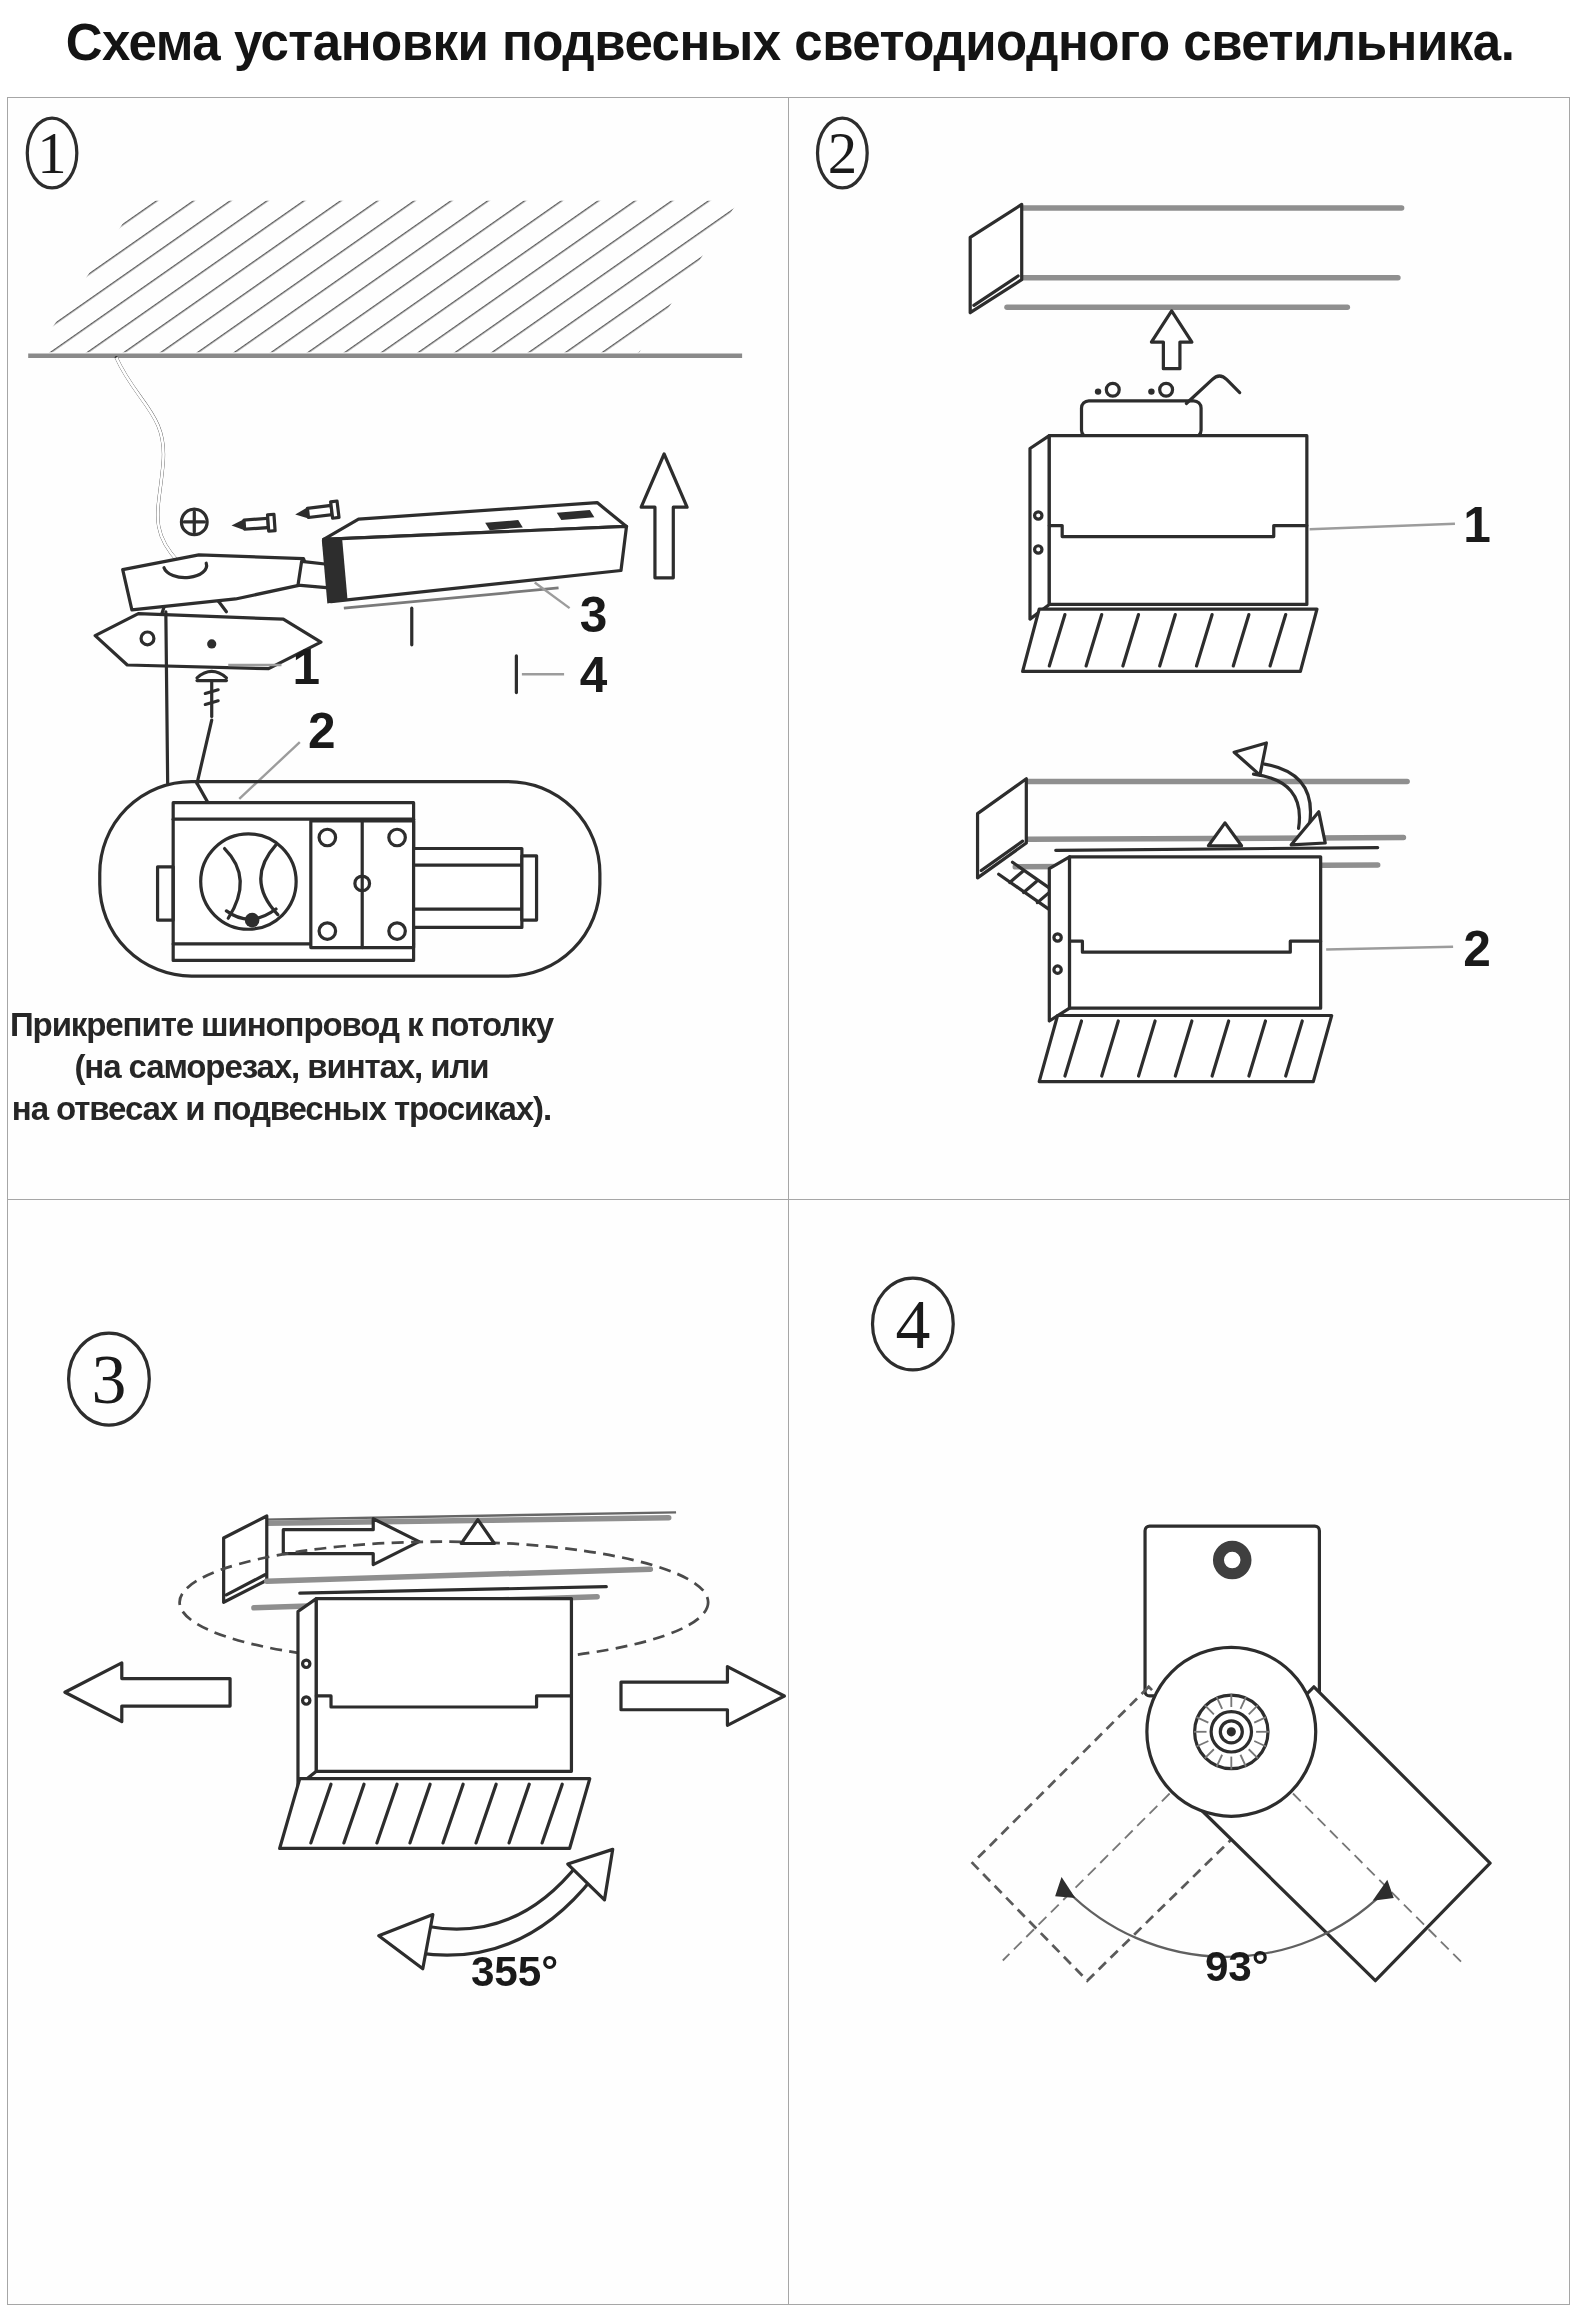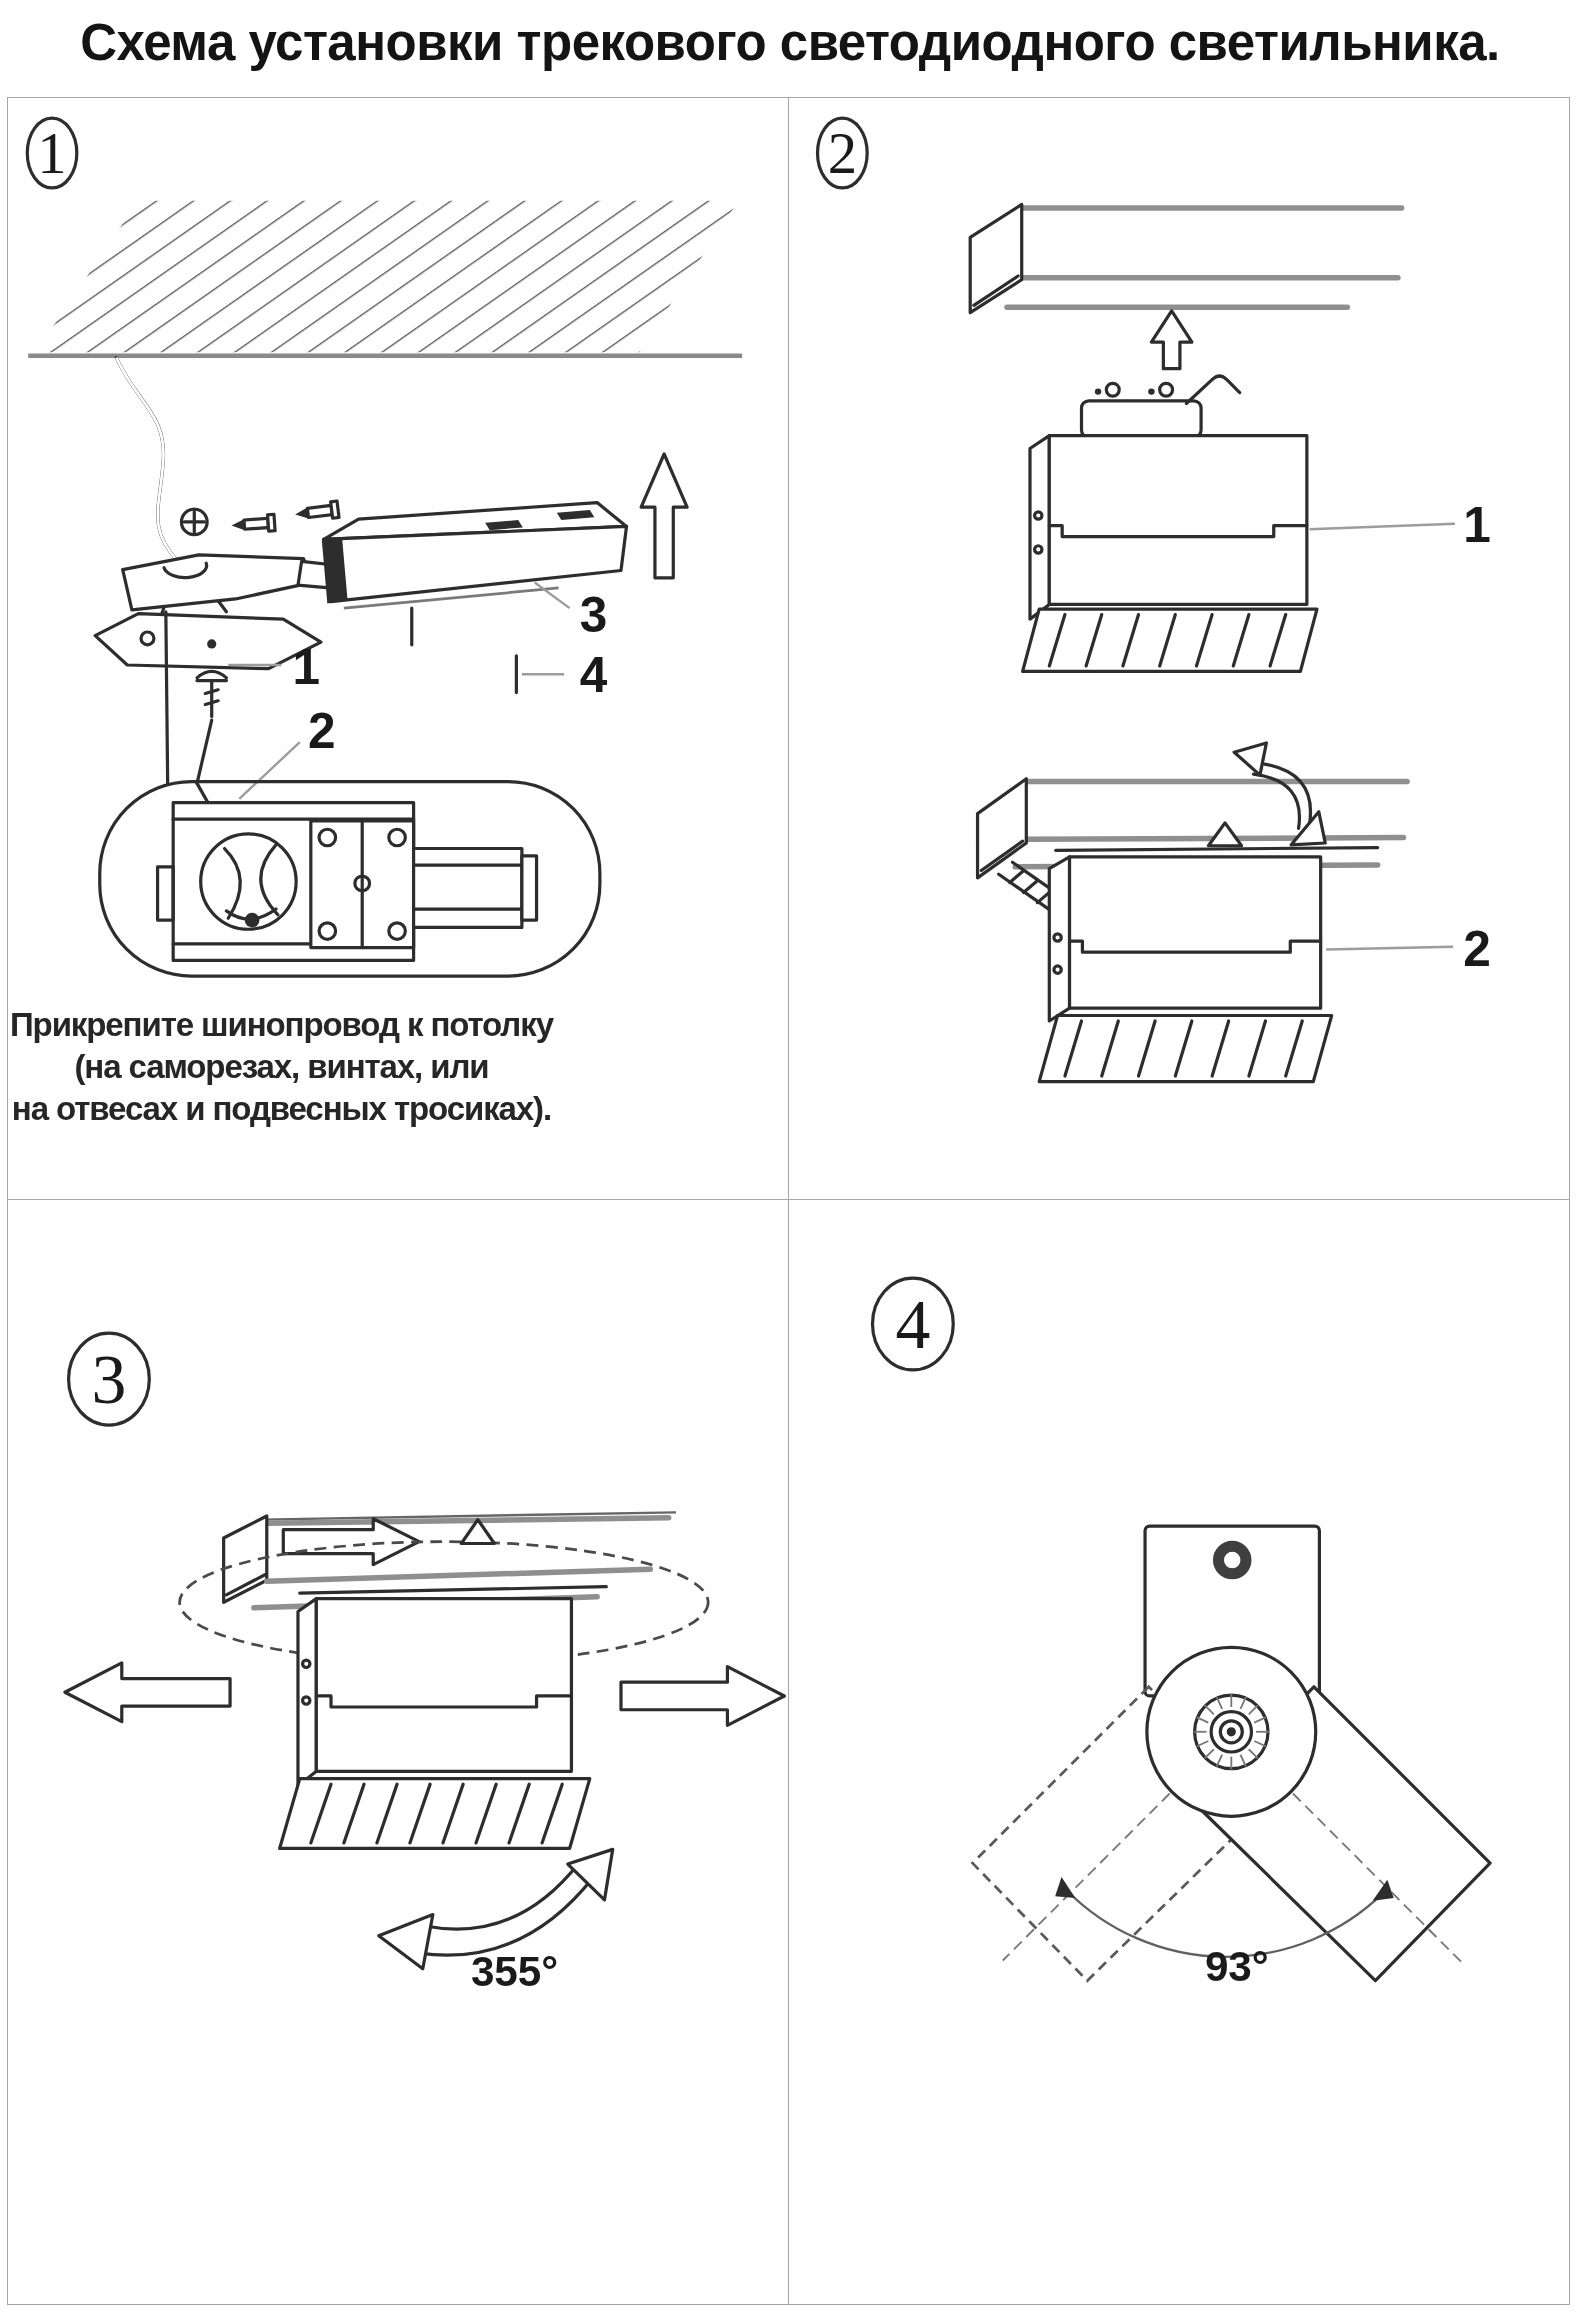--- a/index.html
+++ b/index.html
@@ -25,21 +25,21 @@
   .num{font-family:"Liberation Serif",serif;font-size:64px;fill:#1a1a1a;}
   .numL{font-family:"Liberation Serif",serif;font-size:76px;fill:#1a1a1a;}
   .lbl{font-family:"Liberation Sans",sans-serif;font-weight:700;font-size:54px;fill:#1a1a1a;}
   .deg{font-family:"Liberation Sans",sans-serif;font-weight:700;font-size:46px;fill:#1a1a1a;}
   .cap{font-family:"Liberation Sans",sans-serif;font-weight:700;font-size:36px;letter-spacing:-1.2px;fill:#262626;}
 </style>
 </head>
 <body>
 
 <div class="page">
-  <div class="title">Схема установки трекового светодиодного светильника.</div>
+  <div class="title">Схема установки подвесных светодиодного светильника.</div>
 
   <div class="grid">
 
     <div class="cell c1">
       <svg viewBox="0 0 850 1200" preserveAspectRatio="none">
         <defs>
           <pattern id="hatch" width="23" height="23" patternUnits="userSpaceOnUse" patternTransform="rotate(55)">
             <line x1="0" y1="0" x2="0" y2="23" stroke="#5c5c5c" stroke-width="3"></line>
           </pattern>
         </defs>

